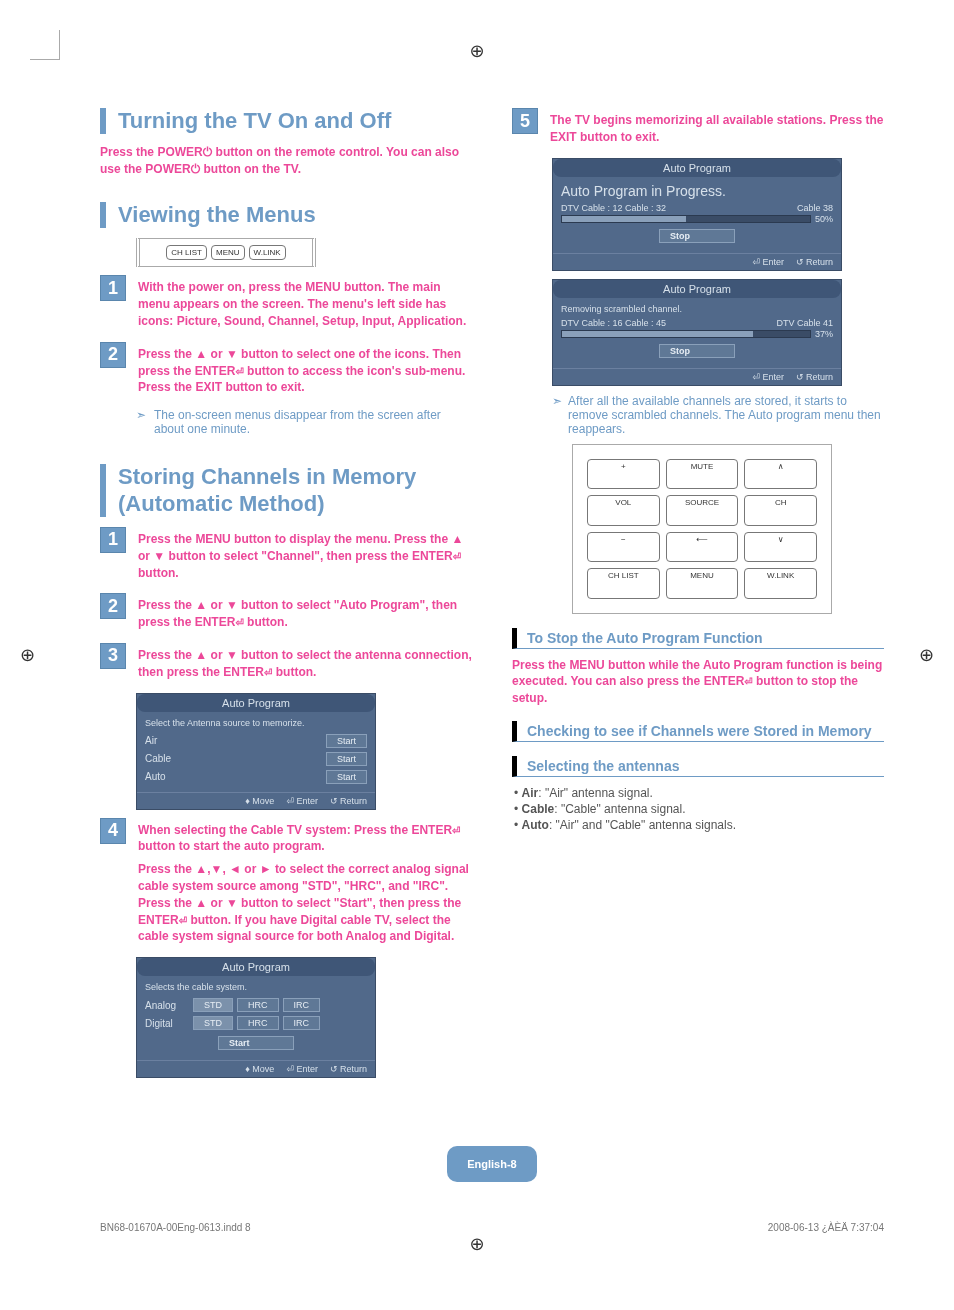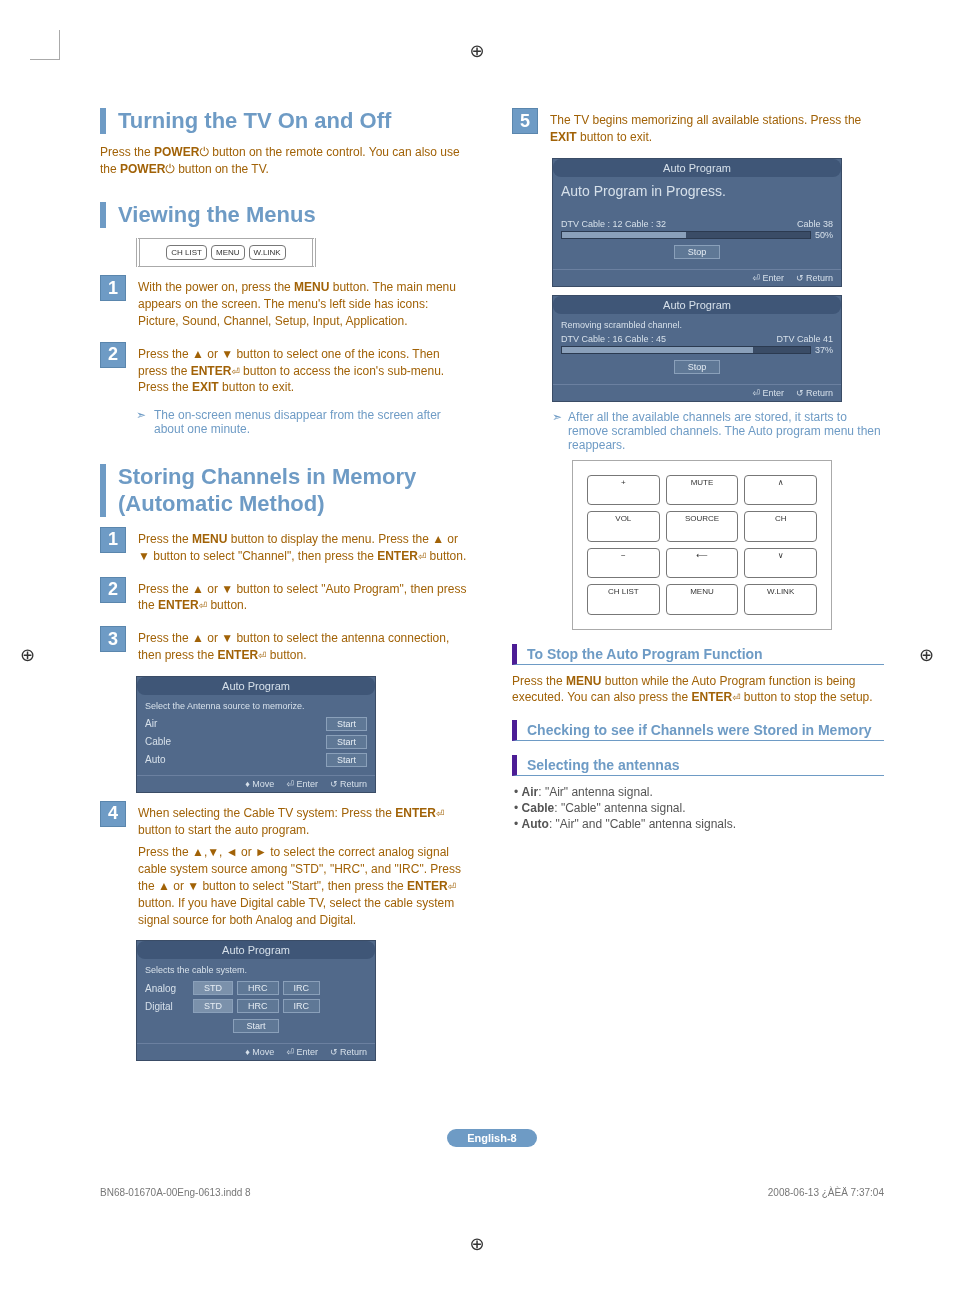--- a/index.html
+++ b/index.html
@@ -7,43 +7,43 @@
   .page { padding: 100px 70px 40px 100px; position: relative; }
   .regmark { position: absolute; font-size: 18px; color: #333; }
   .regmark.top { top: 40px; left: 50%; transform: translateX(-50%); }
   .regmark.left { top: 50%; left: 20px; transform: translateY(-50%); }
   .regmark.right { top: 50%; right: 20px; transform: translateY(-50%); }
   .regmark.bottom { bottom: 55px; left: 50%; transform: translateX(-50%); }
   .crop-tl { position:absolute; top:30px; left:30px; width:30px; height:30px; border-right:1px solid #aaa; border-bottom:1px solid #aaa;}
   .columns { display: flex; gap: 40px; }
   .col { flex: 1; min-width: 0; }
   h1.sec { color: #6e9bc5; font-size: 22px; font-weight: bold; border-left: 6px solid #6e9bc5; padding-left: 12px; margin: 8px 0 10px 0; line-height: 1.2; }
-  h2.sub { color: #6e9bc5; font-size: 14px; font-weight: bold; border-left: 5px solid #4c1d95; border-bottom: 1px solid #6e9bc5; padding: 2px 0 2px 10px; margin: 14px 0 8px 0; }
-  p.body { color: #a16207; font-size: 12px; line-height: 1.4; margin: 4px 0; }
+  h2.sub { color: #6e9bc5; font-size: 14px; font-weight: bold; border-left: 5px solid #000000; border-bottom: 1px solid #6e9bc5; padding: 2px 0 2px 10px; margin: 14px 0 8px 0; }
+  p.body { color: #ec4899; font-size: 12px; line-height: 1.4; margin: 4px 0; font-weight: bold; }
   .numrow { display: flex; gap: 12px; margin: 8px 0; }
   .numbox { flex: 0 0 26px; height: 26px; background: #6e9bc5; color: #fff; font-size: 18px; font-weight: bold; display: flex; align-items: center; justify-content: center; border: 1px solid #5a86ad; }
   .numcontent { flex: 1; }
   .note { color: #6e9bc5; font-size: 12px; display: flex; gap: 6px; margin: 4px 0 4px 36px; }
   .note .arrow { flex: 0 0 12px; }
   .osd { background: #51698a; color: #d6e0ea; font-size: 10px; border: 1px solid #3a4c66; margin: 8px 0 8px 36px; width: 240px; }
   .osd.wide { width: 290px; margin-left: 40px; }
   .osd-title { background: #3f5677; text-align: center; padding: 3px; font-size: 11px; border-radius: 8px; }
   .osd-body { padding: 6px 8px; }
   .osd-row { display: flex; justify-content: space-between; align-items: center; padding: 2px 0; }
   .osd-btn { background: #5f7896; border: 1px solid #8aa0ba; padding: 1px 10px; font-size: 9px; color: #e6edf4; }
   .osd-btn.sel { background: #7b91ab; }
-  .osd-btn.center { display:block; margin: 4px auto; width:46px; text-align:center;}
+  .osd-btn.center { display:block; margin: 4px auto; width:76px; text-align:left;font-weight:bold;}
   .osd-foot { border-top: 1px solid #6b80a0; padding: 3px 8px; font-size: 9px; display: flex; justify-content: flex-end; gap: 12px; text-align: right; }
   .osd-foot span::before { content: ""; }
   .progress { height: 8px; background: #3a4c66; border: 1px solid #2b3a50; margin: 2px 0; position: relative; }
   .progress .bar { height: 100%; background: #8aa0ba; }
   .remote { border: 1px solid #aaa; width: 180px; margin: 8px 0 8px 36px; padding: 6px; display:flex; gap:4px; justify-content:center;}
   .remote.big { margin-left: 60px; width:260px; flex-wrap:wrap; padding:14px; height:170px;}
   .rbtn { border:1px solid #777; border-radius:4px; padding:2px 4px; font-size:8px; color:#333; background:#fff; text-align:center;}
-  .pagenum { background:#6e9bc5; color:#fff; font-size:11px; font-weight:bold; padding:3px 20px; border-radius:10px; display:inline-block; margin: 30px auto 0; }
+  .pagenum { background:#6e9bc5; color:#fff; font-size:11px; font-weight:bold; padding:12px 20px; border-radius:10px; display:inline-block; margin: 30px auto 0; }
   .pagenum-wrap { text-align:center; margin-top:30px;}
   .footer { display:flex; justify-content:space-between; font-size:10px; color:#777; padding: 0 70px 20px 100px;}
   .sys-row { display:flex; gap:4px; align-items:center; padding:2px 0;}
   .sys-row .lbl { width:44px; }
   .icon-enter { font-size:10px; }
   .bullets { margin-left: 2px; }
   .bullets li { list-style: none; font-size:12px; color:#555; padding:1px 0;}
   .right-col-note { color:#6e9bc5; font-size:12px; display:flex; gap:6px; margin:6px 0 6px 40px;}
 </style>
 </head>
@@ -179,21 +179,21 @@
     <div class="numbox">5</div>
     <div class="numcontent">
             <p class="body"><span>The TV begins memorizing all available stations. Press the </span><b>EXIT</b><span> button to exit.</span></p>
           </div>
   </div>
 
   <div class="osd wide">
     <div class="osd-title">Auto Program</div>
     <div class="osd-body">
       <div style="font-size:14px">Auto Program in Progress.</div>
-      <div style="display:flex;justify-content:space-between;font-size:9px;margin-top:20px">
+      <div style="display:flex;justify-content:space-between;font-size:9px;margin-top:4px">
         <span>DTV Cable : 12  Cable : 32</span>
         <span>Cable 38</span>
       </div>
       <div style="display:flex;align-items:center;gap:4px">
         <div class="progress" style="flex:1">
                 <div class="bar" style="width:50%"></div>
               </div>
         <span style="font-size:9px">50%</span>
       </div>
       <div class="osd-btn center">Stop</div>

